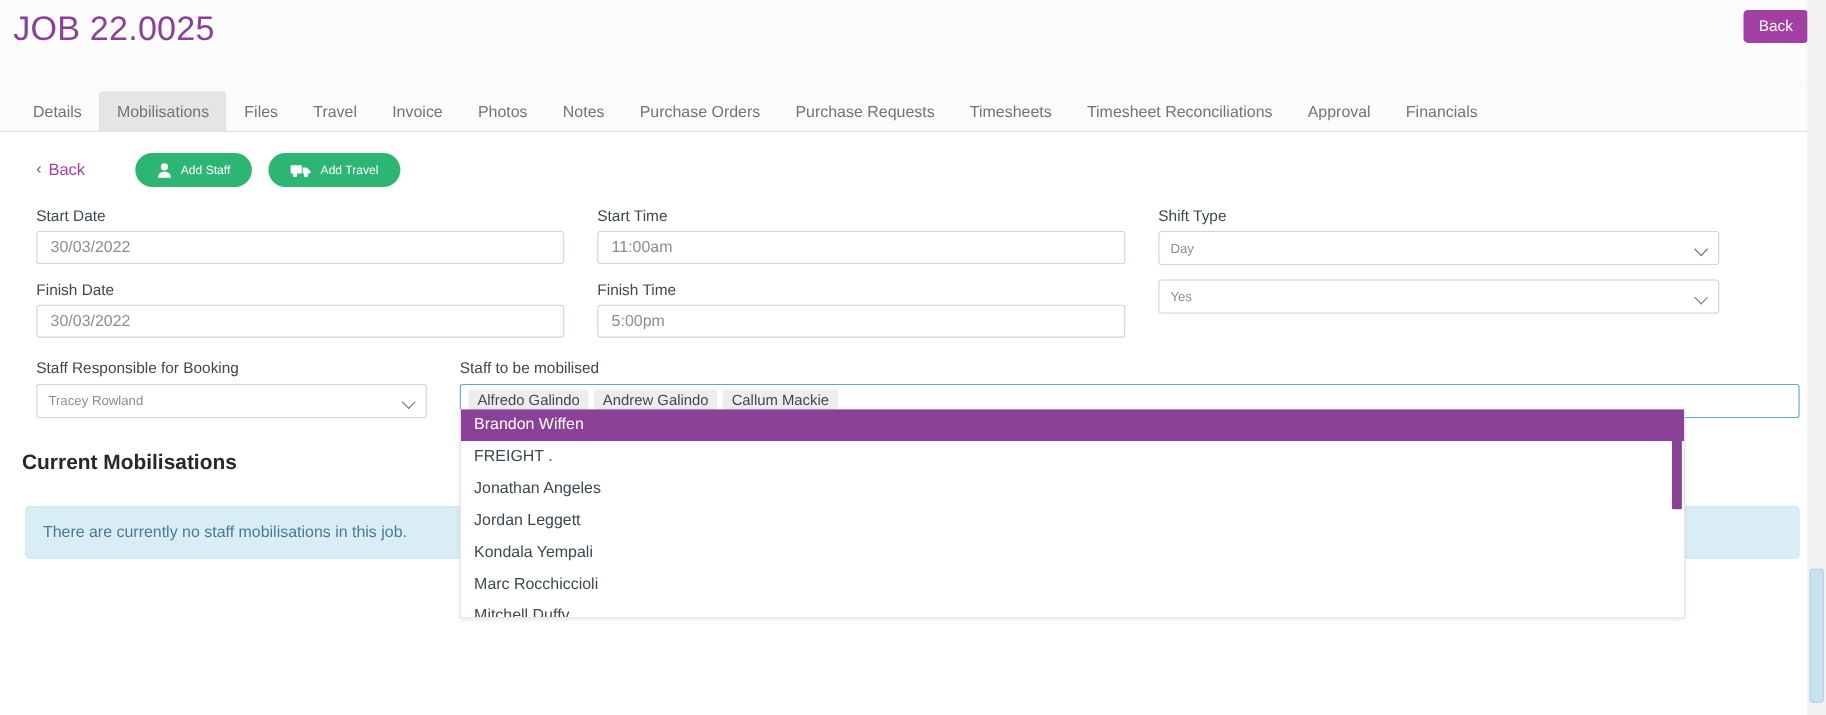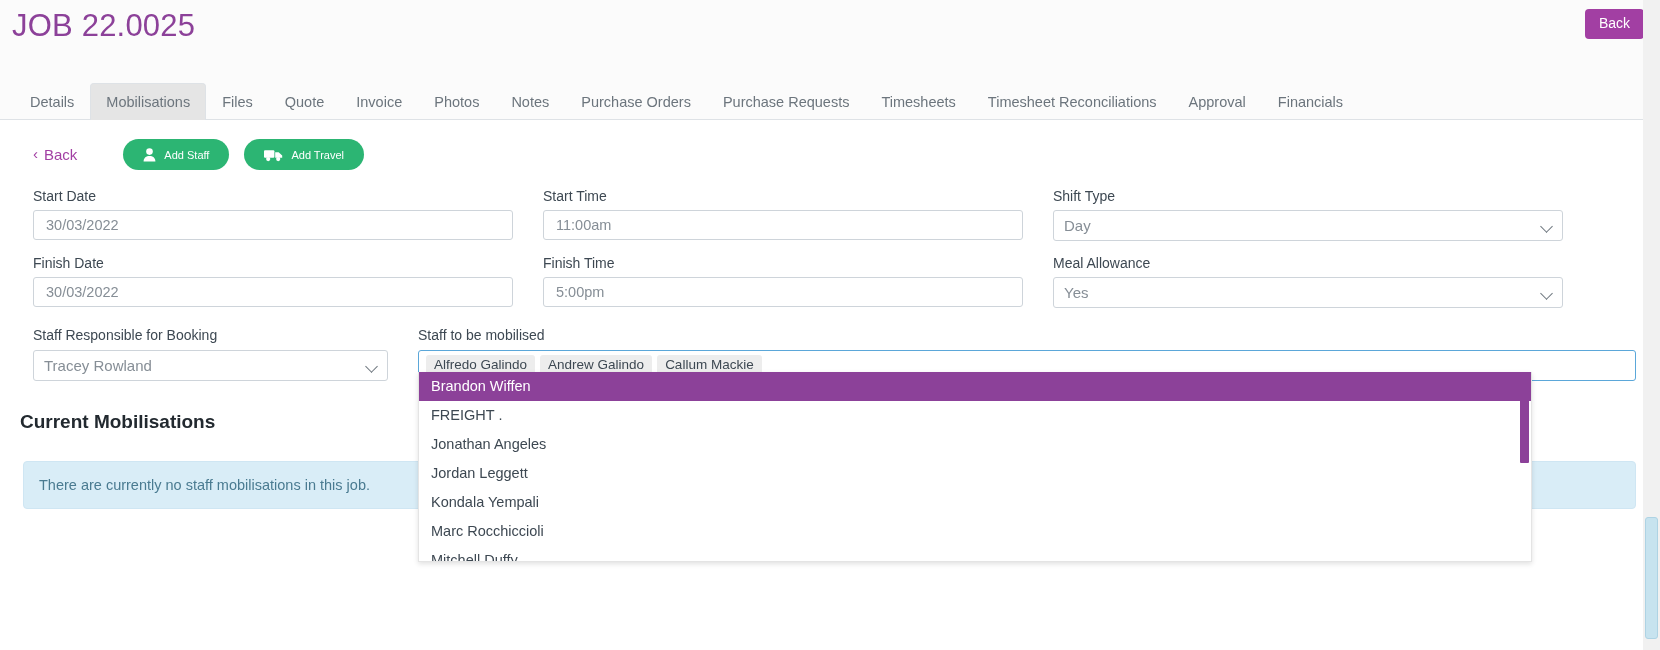--- a/index.html
+++ b/index.html
@@ -156,21 +156,21 @@
     color: #868e96;
     padding: 0 12px;
     background: #ffffff;
     outline: none;
   }
   .fld-select {
     width: 100%;
     height: 31px;
     border: 1px solid #ced4da;
     border-radius: 3px;
-    font-size: 15px;
+    font-size: 12px;
     font-family: "Liberation Sans", sans-serif;
     color: #868e96;
     padding: 0 10px;
     background: #ffffff;
     appearance: none;
     -webkit-appearance: none;
     outline: none;
     position: relative;
   }
   .selwrap { position: relative; }
@@ -304,21 +304,21 @@
 
   <div class="header">
     <div class="page-title">JOB 22.0025</div>
     <button class="back-btn-top">Back</button>
   </div>
 
   <div class="tabbar">
     <div class="tab">Details</div>
     <div class="tab active">Mobilisations</div>
     <div class="tab">Files</div>
-    <div class="tab">Quote</div>
+    <div class="tab">Travel</div>
     <div class="tab">Invoice</div>
     <div class="tab">Photos</div>
     <div class="tab">Notes</div>
     <div class="tab">Purchase Orders</div>
     <div class="tab">Purchase Requests</div>
     <div class="tab">Timesheets</div>
     <div class="tab">Timesheet Reconciliations</div>
     <div class="tab">Approval</div>
     <div class="tab">Financials</div>
   </div>
@@ -379,21 +379,20 @@
       <div class="row">
         <div class="col c1">
           <div class="fld-label">Finish Date</div>
           <input class="fld-input" type="text" value="30/03/2022" style="">
         </div>
         <div class="col c2">
           <div class="fld-label">Finish Time</div>
           <input class="fld-input" type="text" value="5:00pm" style="">
         </div>
         <div class="col c3">
-          <div class="fld-label">Meal Allowance</div>
           <div class="selwrap">
             <select class="fld-select">
               <option>Yes</option>
             </select>
             <span></span>
           </div>
         </div>
       </div>
 
       <div class="row3">

